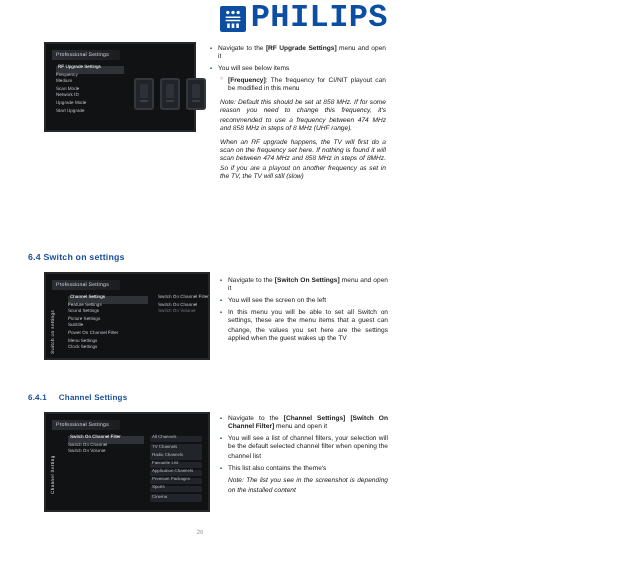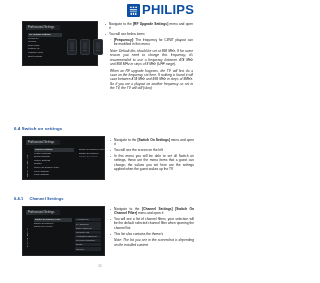--- a/index.html
+++ b/index.html
@@ -6,21 +6,21 @@
   body{
     width:200px;height:283px;background:#ffffff;
     font-family:"Liberation Sans",sans-serif;
     color:#1a1a1a;overflow:hidden;position:relative;
   }
   .page{position:relative;width:200px;height:283px;}
 
   
   .logo{position:absolute;right:6px;top:3px;display:flex;align-items:center;gap:2px;}
   .logo-shield{width:13px;height:13px;position:relative;}
-  .logo-word{font-family:Liberation Sans, sans-serif;font-weight:bold;font-size:13px;
+  .logo-word{font-family:Liberation Mono, monospace;font-weight:bold;font-size:16px;
     letter-spacing:.2px;color:#0b4ea2;line-height:13px;}
 
   
   .shot{position:absolute;background:#111214;border:1px solid #25272b;box-sizing:border-box;}
   .shot-title{position:absolute;left:3px;top:2.5px;font-size:2.6px;color:#cfd3d8;
     background:linear-gradient(90deg,#2b2e33 0%,#1b1d20 100%);
     padding:1px 6px 1px 2px;letter-spacing:.1px;white-space:nowrap;}
   .vtab{position:absolute;writing-mode:vertical-rl;transform:rotate(180deg);
     font-size:2.3px;color:#d8dce1;letter-spacing:.2px;white-space:nowrap;}
 

